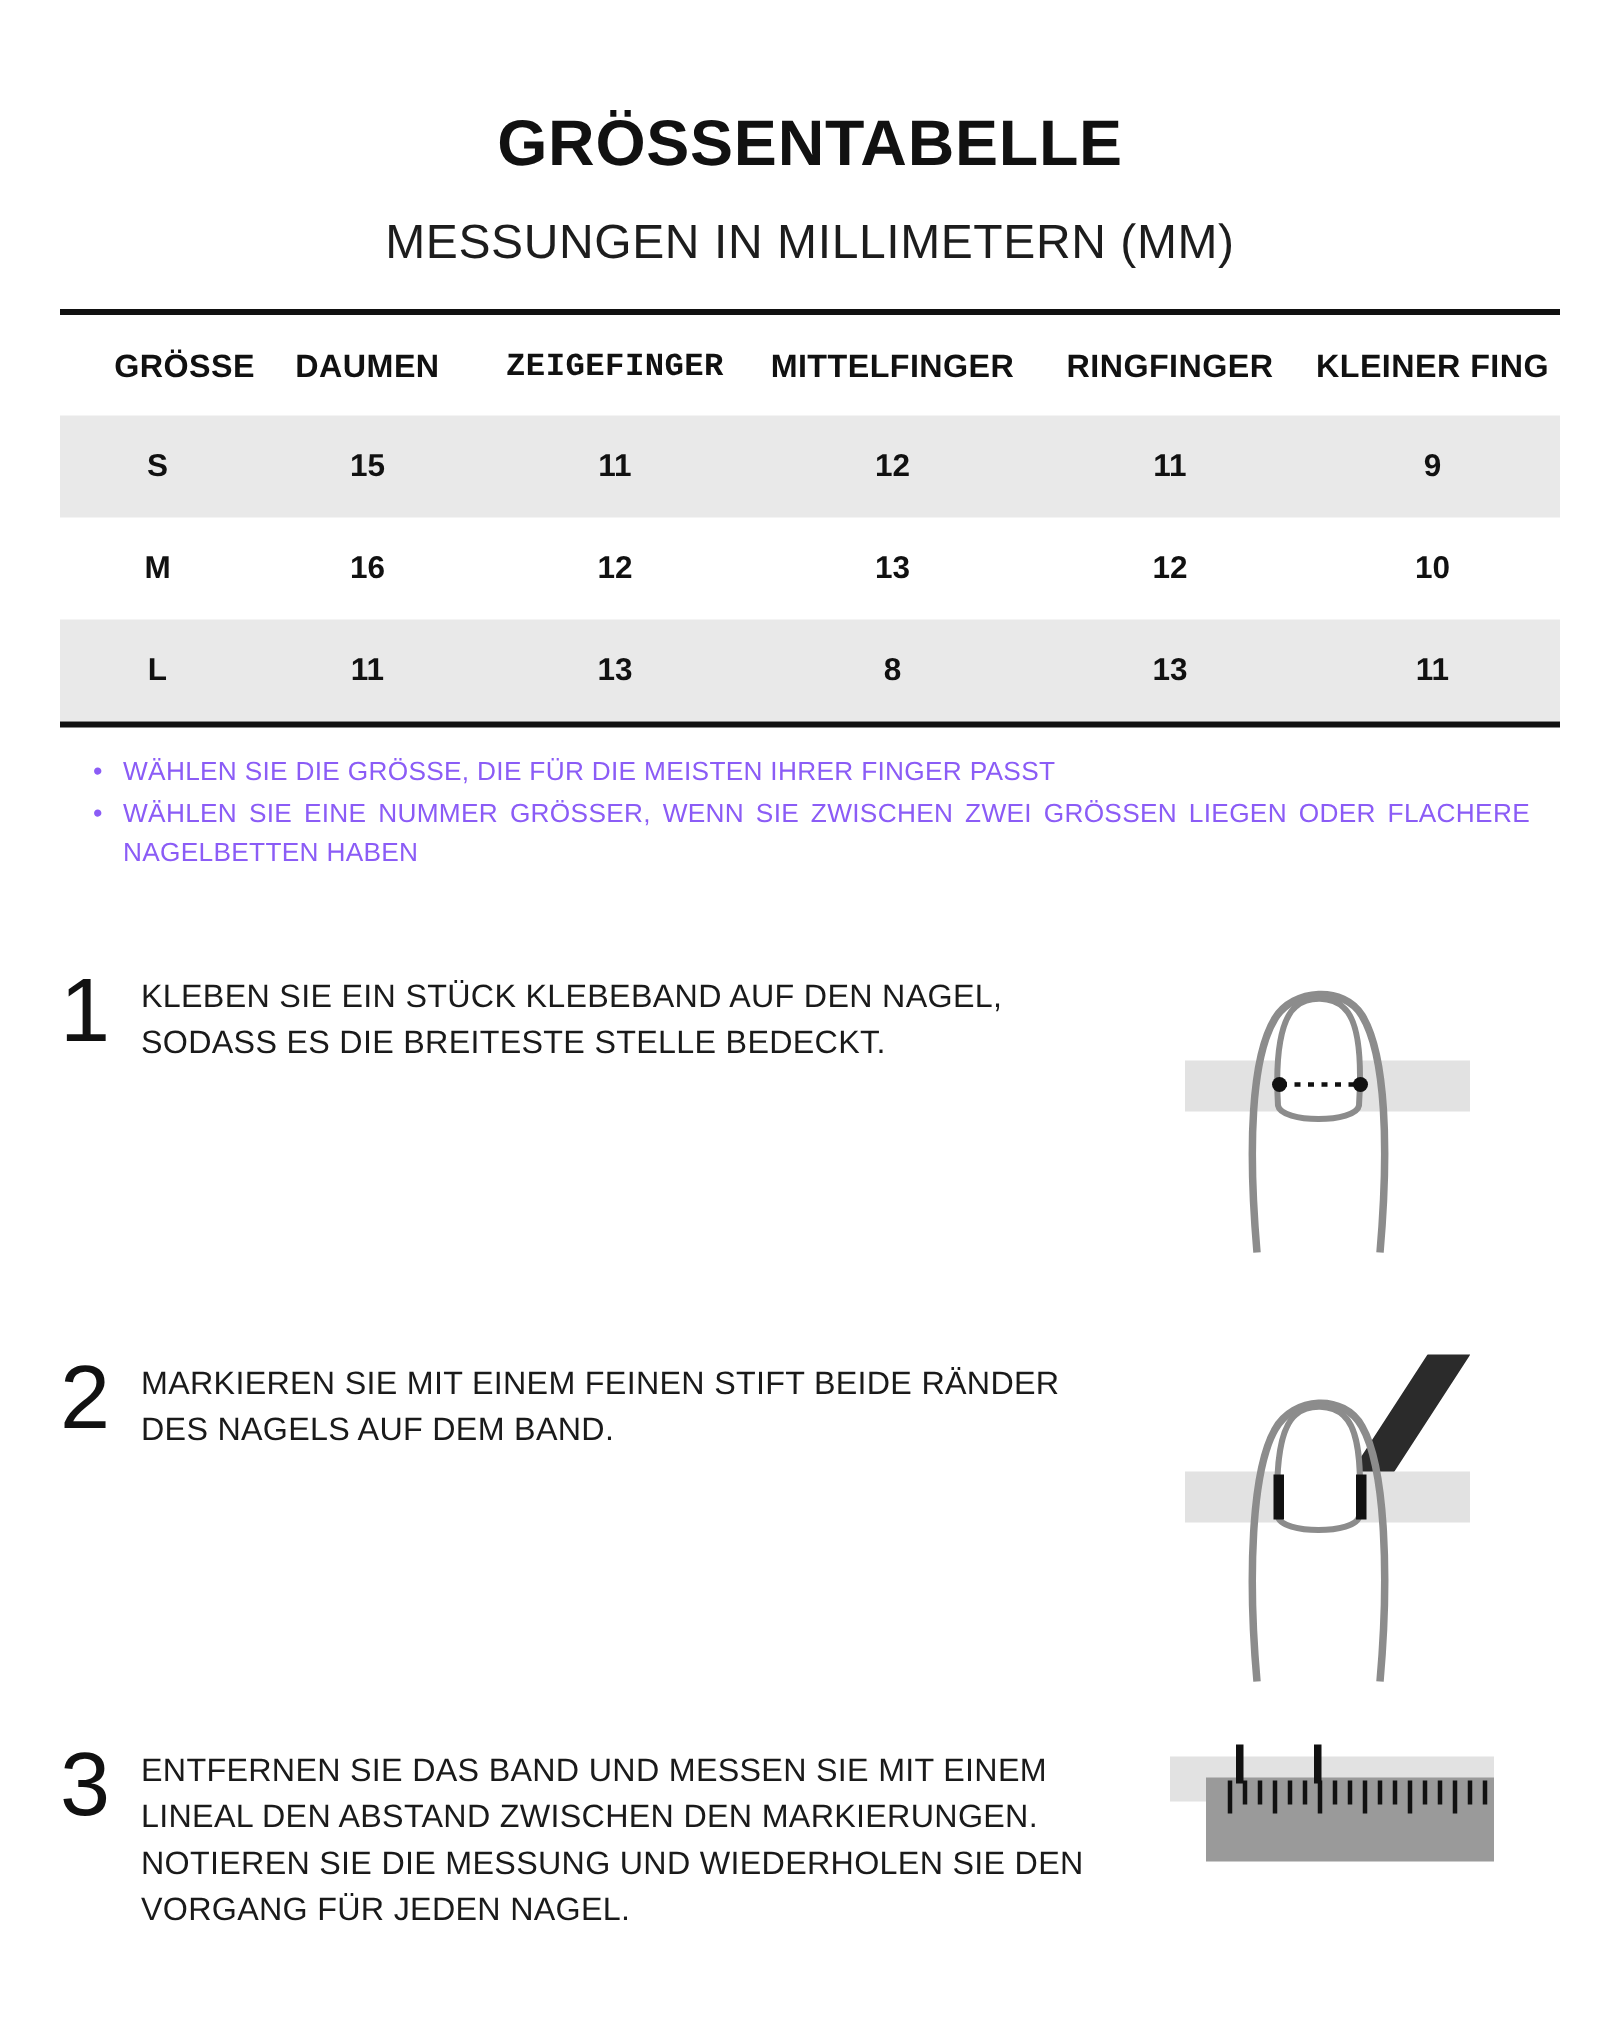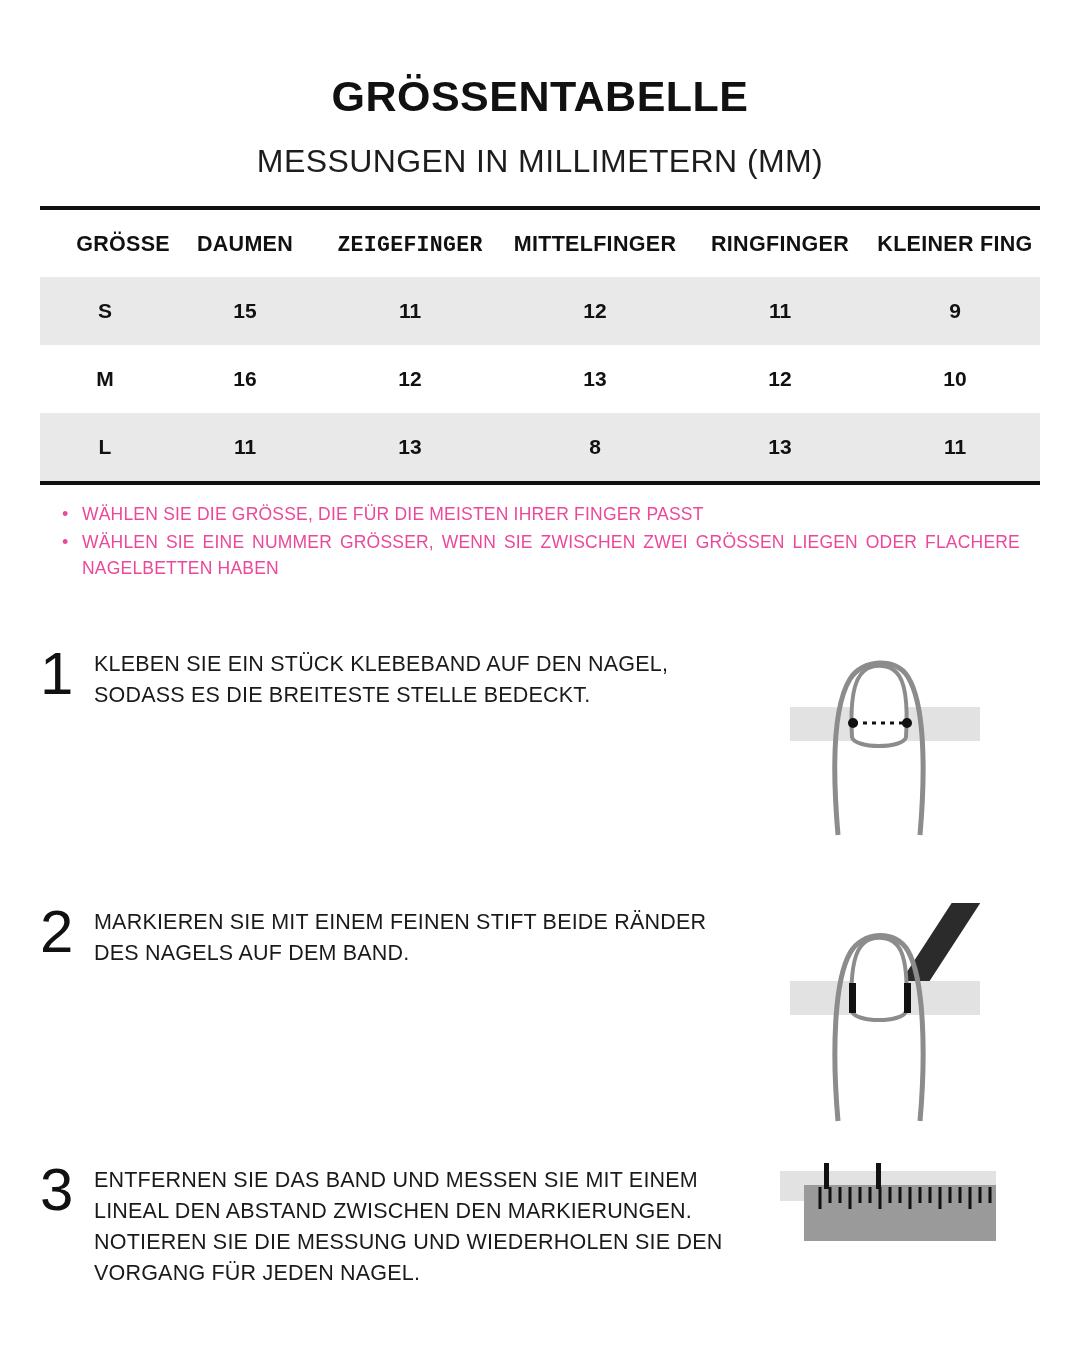--- a/index.html
+++ b/index.html
@@ -95,21 +95,21 @@
   .notes {
     margin: 16px 0 0 0;
     padding: 0 0 0 20px;
     list-style: none;
   }
   .notes li {
     position: relative;
     font-size: 17.5px;
     line-height: 26px;
     letter-spacing: 0.2px;
-    color: #ec4899;
+    color: #8b5cf6;
     margin-bottom: 2px;
     text-align: justify;
     padding-left: 22px;
     padding-right: 20px;
   }
   .notes li::before {
     content: "\2022";
     position: absolute;
     left: 2px;
     top: 0;

